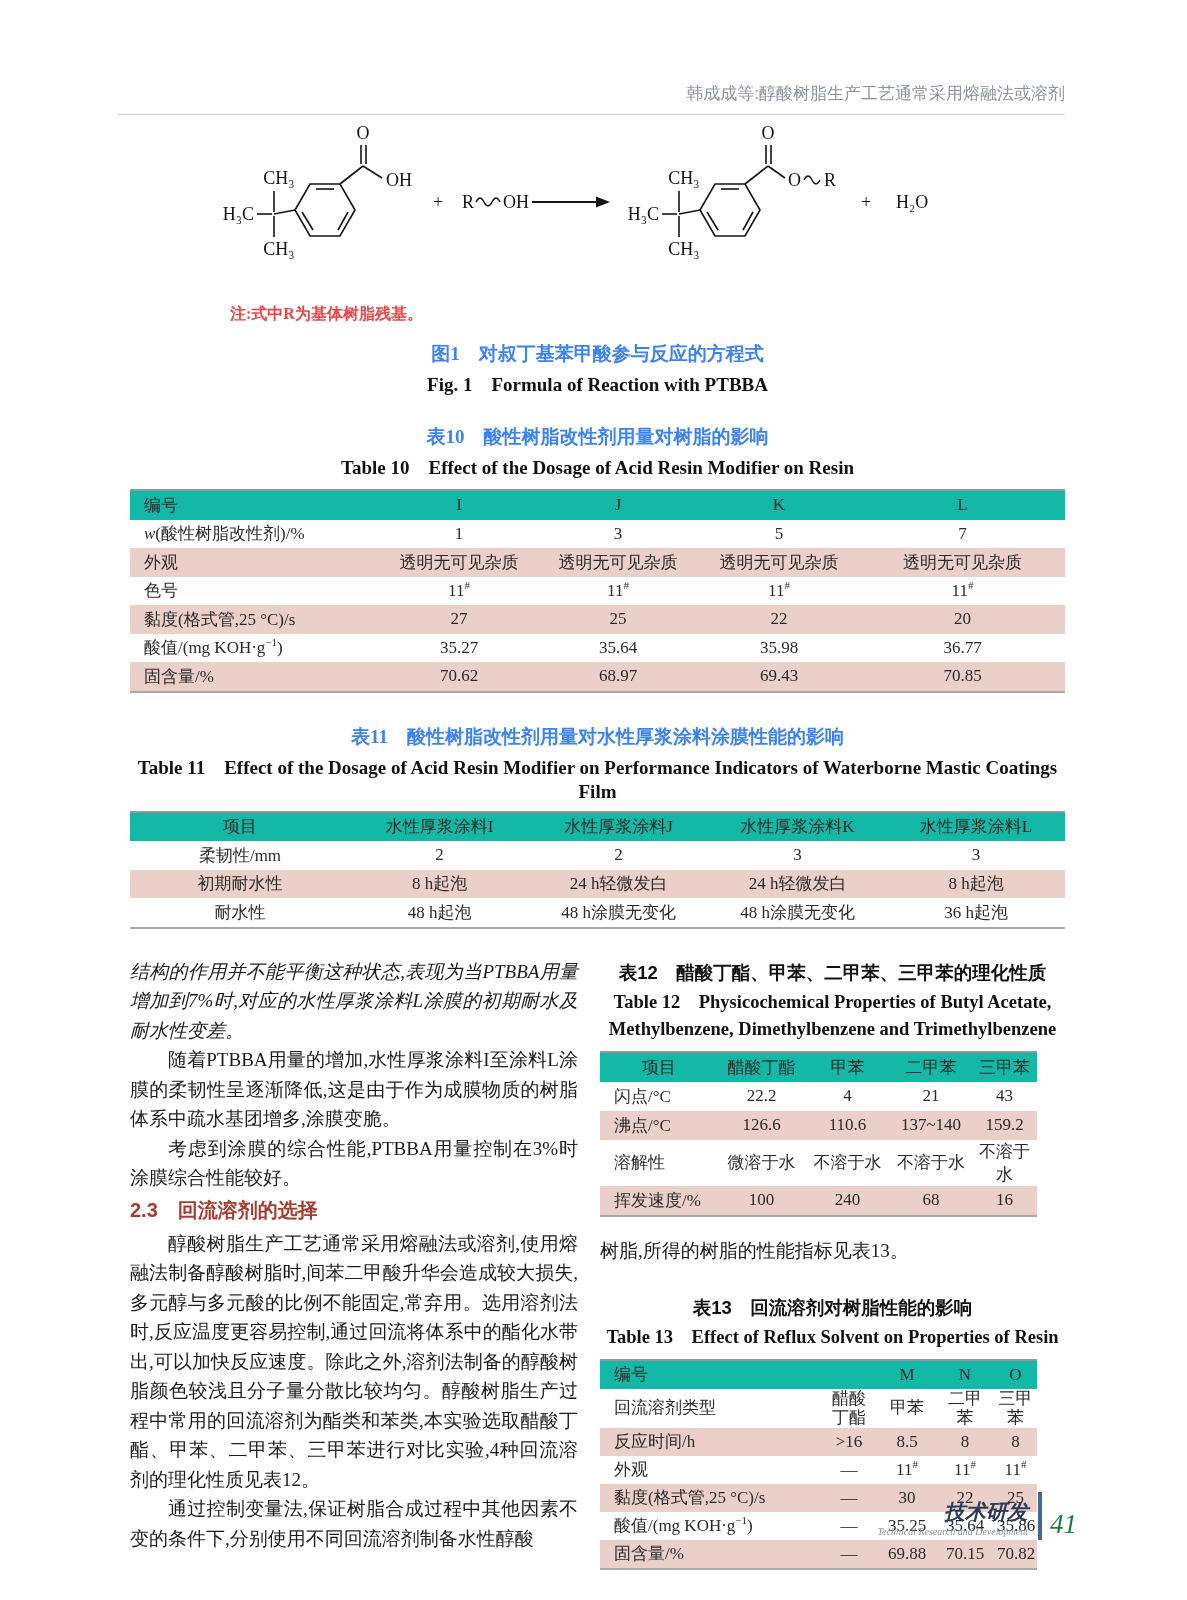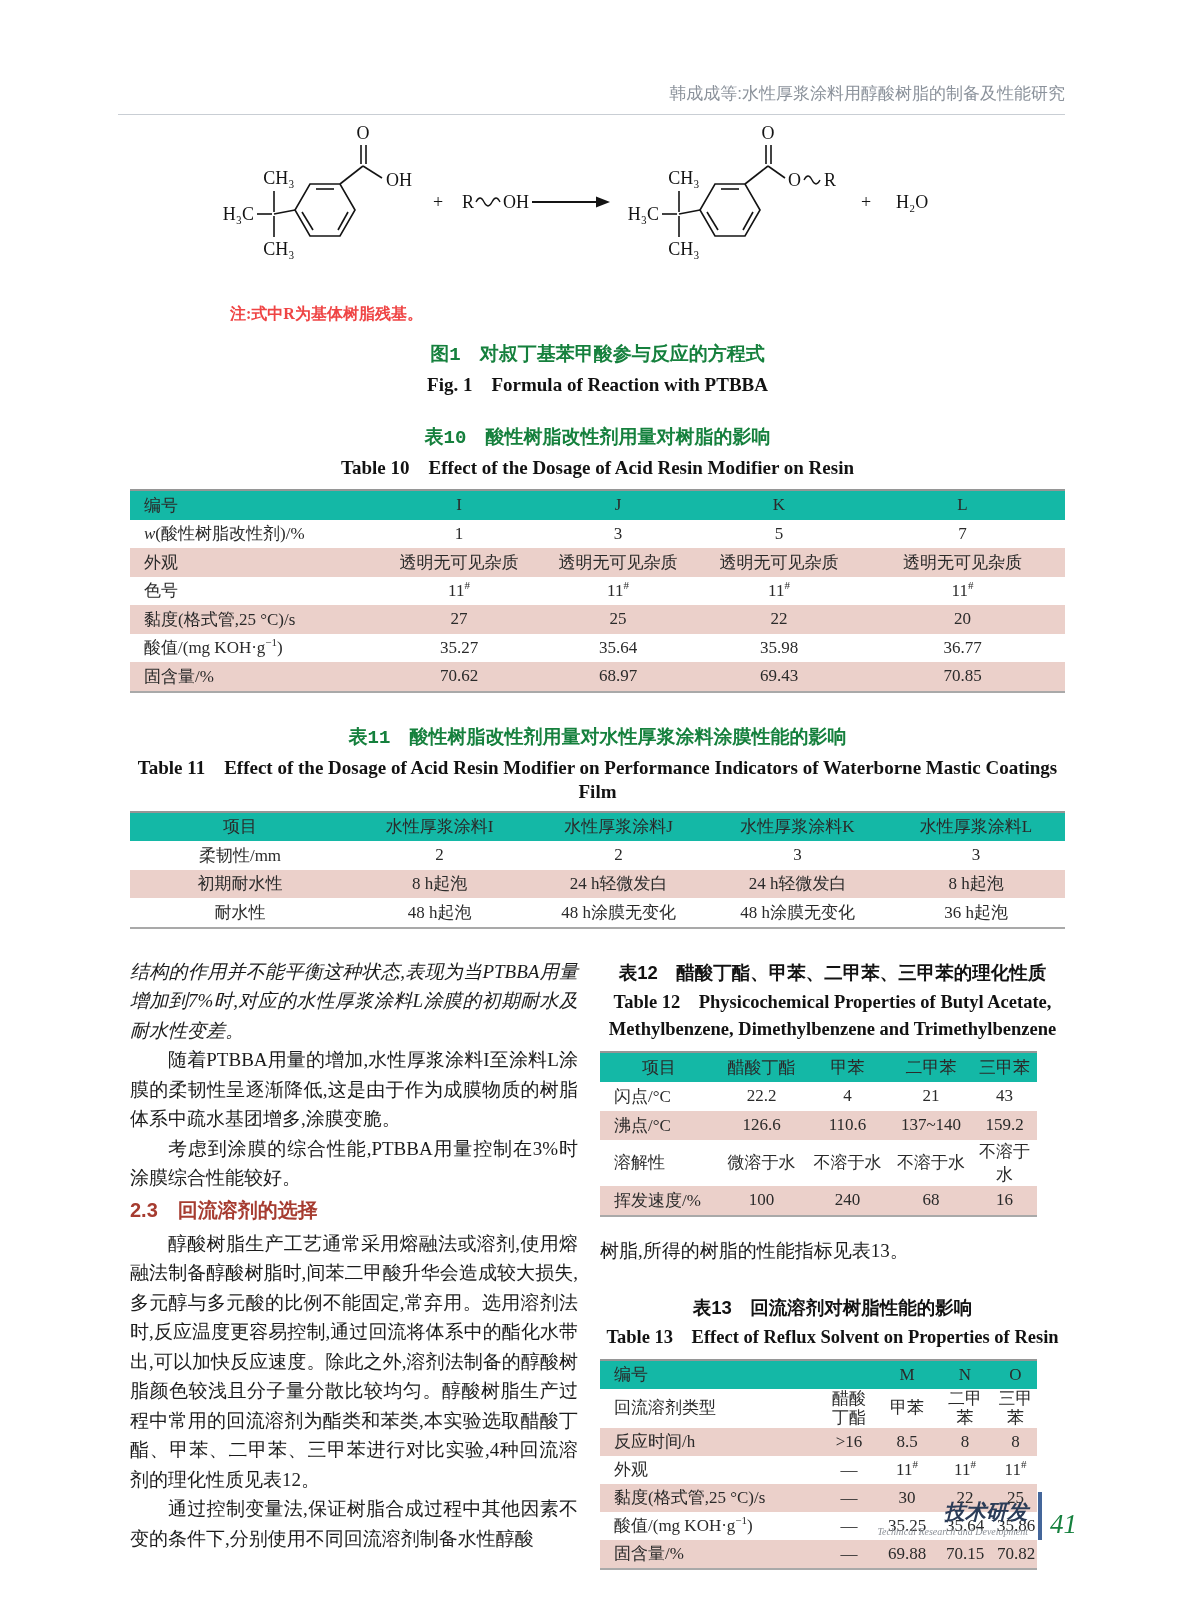--- a/index.html
+++ b/index.html
@@ -7,22 +7,22 @@
         font-family:"Liberation Serif","DejaVu Serif",serif;color:#1c1c1c;}
   
   .running-head{position:absolute;top:82px;left:118px;width:947px;text-align:right;
     font-family:"Liberation Sans","DejaVu Sans",sans-serif;
     font-size:17px;color:#8b929b;padding-bottom:9px;border-bottom:1px solid #c9ced4;}
   .content{position:absolute;top:124px;left:130px;width:935px;}
   
   .fig-svg{display:block;margin-left:50px;}
   .fig-svg text{font-family:"Liberation Serif","DejaVu Serif",serif;font-size:18px;fill:#141414;}
   .fig-note{margin:10px 0 0 100px;font-weight:bold;font-size:16px;color:#ef4444;}
-  .cap-zh{margin-top:16px;text-align:center;font-family:Liberation Mono, monospace;
-          font-weight:bold;font-size:19px;color:#15803d;}
+  .cap-zh{margin-top:16px;text-align:center;font-family:Liberation Serif, serif;
+          font-weight:bold;font-size:19px;color:#3b82f6;}
   .cap-en{margin-top:5px;text-align:center;font-weight:bold;font-size:19px;color:#121212;}
   .mt24{margin-top:26px;}
   
   table{border-collapse:collapse;table-layout:fixed;margin-top:8px;
         border-top:2px solid #969696;border-bottom:2px solid #a9a9a9;}
   td{text-align:center;font-size:17px;padding:0 3px;color:#2a2a2a;overflow:hidden;}
   .t10,.t11{width:935px;}
   .t10 td,.t11 td{height:28.5px;}
   .t12,.t13{width:437px;}
   .t12 td{height:29px;}
@@ -53,21 +53,21 @@
              font-size:21px;color:#2b3c58;line-height:24px;}
   .footer-en{font-size:10px;color:#8a8f96;line-height:16px;}
   .footer-bar{width:4px;height:48px;background:#44669a;margin-right:8px;}
   .footer-num{font-size:27px;color:#15803d;}
 </style>
 </head>
 <body>
 
 <div class="page">
 
-  <div class="running-head">韩成成等:水性厚浆涂料用醇酸树脂的制备及性能研究</div>
+  <div class="running-head">韩成成等:醇酸树脂生产工艺通常采用熔融法或溶剂</div>
 
   <div class="content">
 
     <svg class="fig-svg" width="820" height="170" viewBox="0 0 820 170">
       <g stroke="#141414" stroke-width="1.6" fill="none">
         <polygon points="175,86 160,60 130,60 115,86 130,112 160,112"></polygon>
         <line x1="154" y1="65" x2="136" y2="65"></line>
         <line x1="122" y1="88" x2="133" y2="106"></line>
         <line x1="158" y1="106" x2="168" y2="88"></line>
         <line x1="160" y1="60" x2="183" y2="42"></line>

